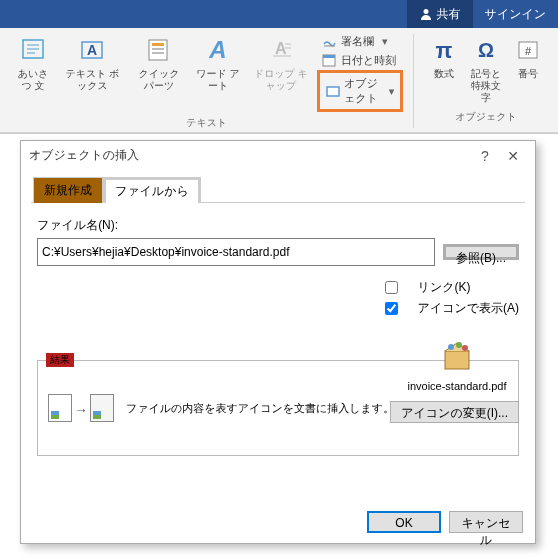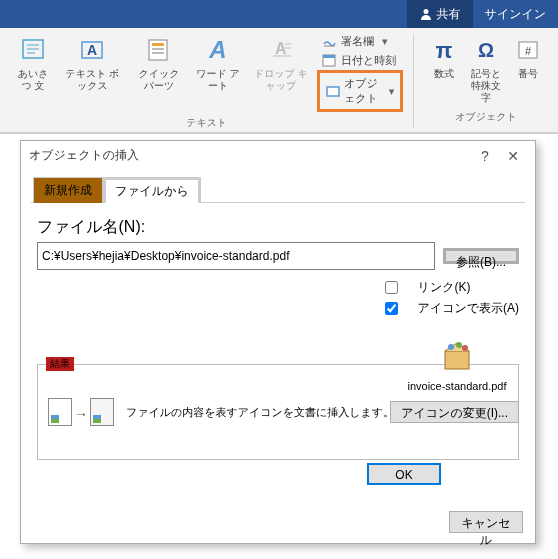--- a/index.html
+++ b/index.html
@@ -31,21 +31,21 @@
 .dlg-title { display: flex; align-items: center; padding: 6px 8px; font-size: 12px; color: #333; }
 .dlg-title .spacer { flex: 1; }
 .dlg-title .hlp, .dlg-title .cls { width: 28px; text-align: center; font-size: 14px; color: #555; }
 
 .tabs { display: flex; padding: 6px 12px 0; gap: 0; }
 .tab { padding: 4px 10px; font-size: 12px; background: #a16207; border: 1px solid #ccc; border-bottom: none; position: relative; top: 1px; }
 .tab.active { background: #fff; }
 .tabline { border-bottom: 1px solid #ccc; margin: 0 10px; }
 
 .dlg-body { padding: 10px 16px; }
-.lbl { font-size: 16px; margin: 4px 0; }
+.lbl { font-size: 12px; margin: 4px 0; }
 .row-in { display: flex; gap: 8px; align-items: center; }
 .inp { flex: 1; border: 1px solid #7a7a7a; padding: 3px 4px; font-size: 12px; height: 28px; background: #fff; }
 .btn-std { background: #e1e1e1; border: 1px solid #adadad; padding: 3px 10px; font-size: 12px; height: 22px; }
 
 .options { position: absolute; right: 16px; top: 138px; display: flex; flex-direction: column; gap: 4px; font-size: 12px; }
 .chk { display: flex; align-items: center; gap: 20px; }
 .chk input { width: 13px; height: 13px; }
 
 .result-box { border: 1px solid #bbb; margin-top: 94px; padding: 10px; display: flex; gap: 12px; align-items: center; height: 96px; position: relative; }
 .result-lbl { position: absolute; top: -8px; left: 8px; background: #b91c1c; padding: 0 4px; font-size: 10px; }
@@ -56,21 +56,21 @@
 .result-text { font-size: 11px; line-height: 1.5; }
 
 .preview { position: absolute; right: 18px; top: 194px; width: 120px; text-align: center; }
 .preview-icon { width: 40px; height: 40px; margin: 0 auto 4px; display: flex; align-items: center; justify-content: center; }
 .preview-name { font-size: 11px; line-height: 1.3; }
 
 .chg-btn { position: absolute; right: 16px; top: 260px; }
 
 .dlg-buttons { position: absolute; right: 12px; bottom: 10px; display: flex; gap: 8px; }
 .btn-ok { width: 74px; border: 2px solid #0078d7; }
-.btn-cancel { width: 74px; margin-top: 48px; }
+.btn-cancel { width: 74px; }
 
 svg { display: block; }
 </style>
 </head>
 <body>
 
 <div class="titlebar">
   <div class="btn share">
     <span>
       <svg width="14" height="14" viewBox="0 0 14 14">

